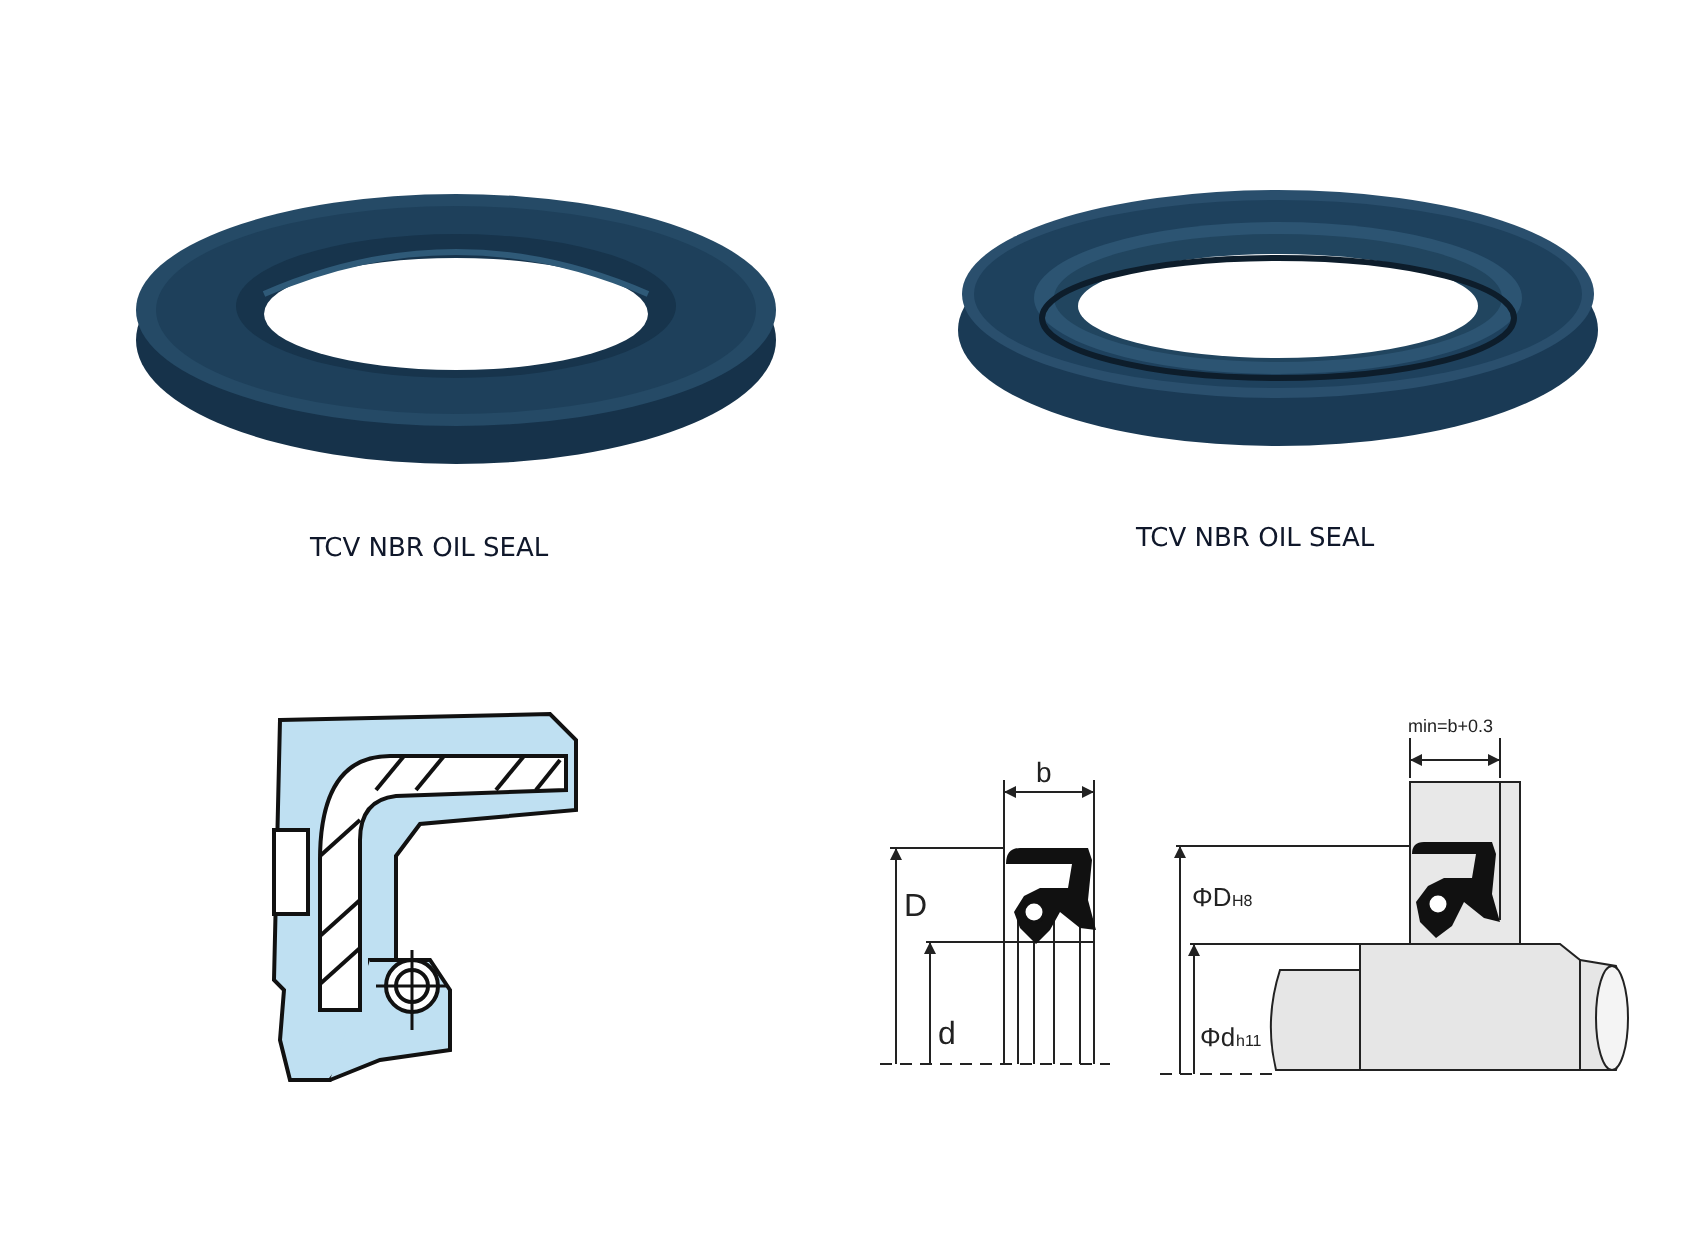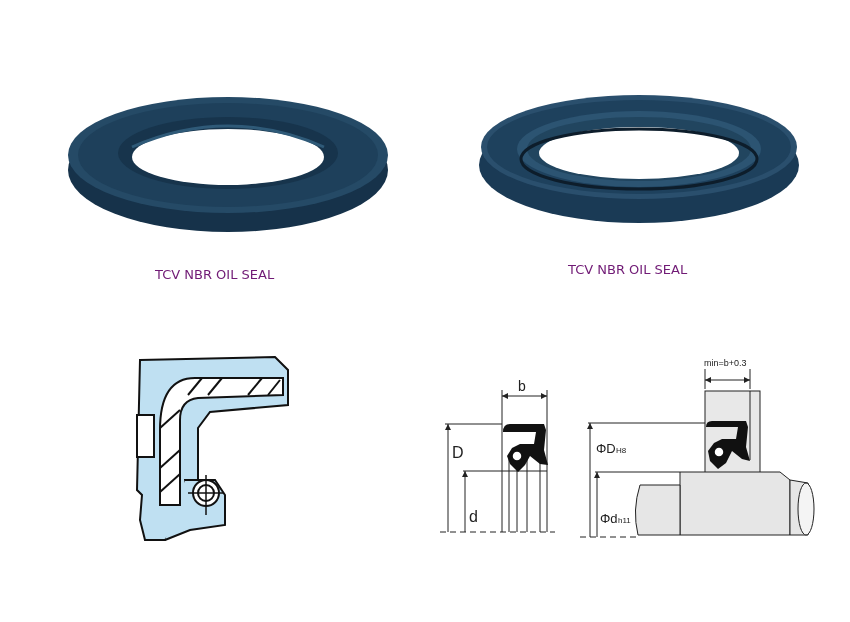--- a/index.html
+++ b/index.html
@@ -1,18 +1,18 @@
 <!DOCTYPE html>
 <html><head>
 <meta charset="utf-8">
 <style>
   html,body{margin:0;padding:0;background:#ffffff;}
   body{width:850px;height:622px;position:relative;overflow:hidden;font-family:"Liberation Sans",sans-serif;}
   .abs{position:absolute;}
-  .caption{position:absolute;font-family:"DejaVu Sans",sans-serif;font-size:13px;color:#701a75;}
+  .caption{position:absolute;font-family:"DejaVu Sans",sans-serif;font-size:13px;color:#0f172a;}
   svg{position:absolute;overflow:visible;}
   .lbl{font-family:"Liberation Sans",sans-serif;fill:#222;}
 </style>
 </head>
 <body>
 
 <div class="abs" style="left:60px;top:85px;width:340px;height:150px;">
   <svg width="340" height="150" viewBox="0 0 340 150">
     <ellipse cx="168" cy="85" rx="160" ry="62" fill="#16324a"></ellipse>
     <ellipse cx="168" cy="70" rx="160" ry="58" fill="#254a66"></ellipse>

